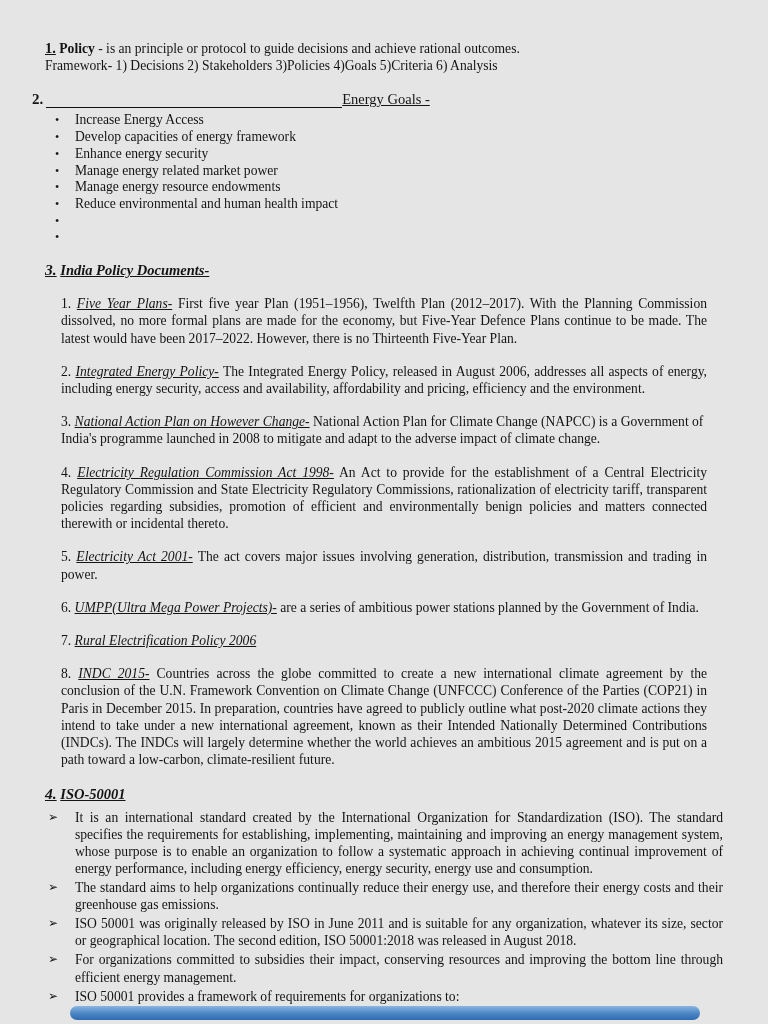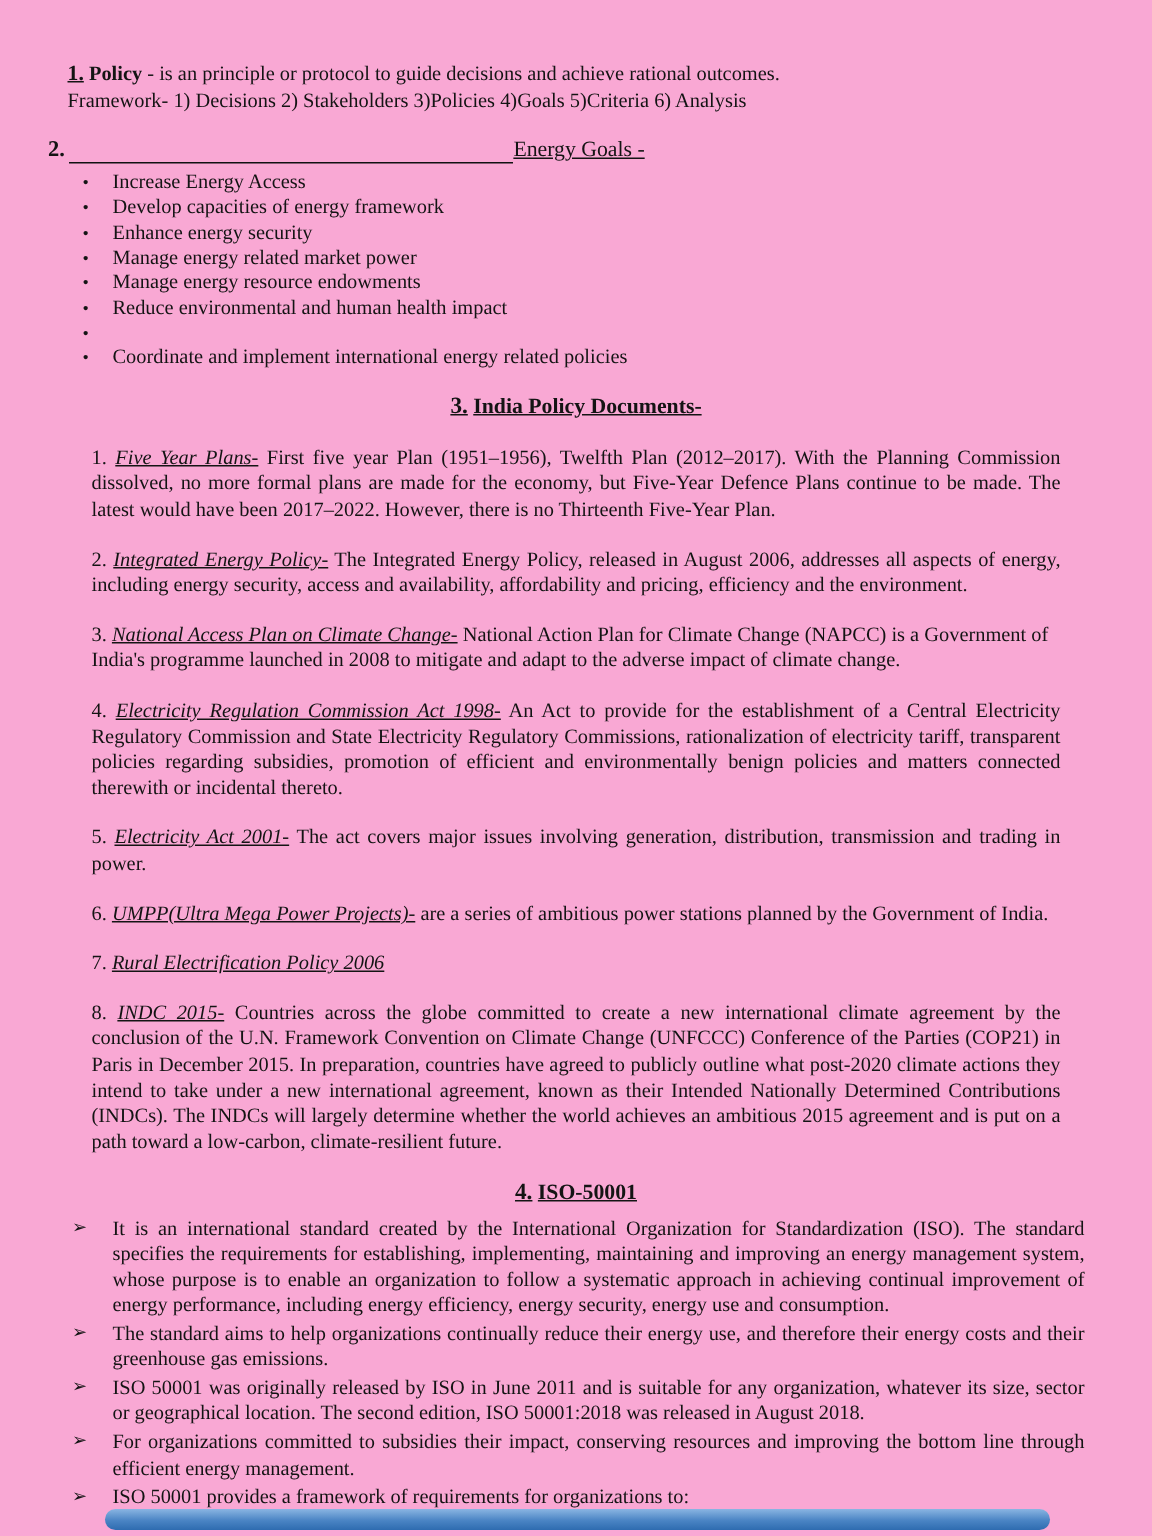--- a/index.html
+++ b/index.html
@@ -1,20 +1,20 @@
 <!DOCTYPE html>
 <html><head>
 <meta charset="utf-8">
 <style>
   html, body { margin: 0; padding: 0; background: #ffffff; }
   .page {
     position: relative;
     width: 768px;
     height: 1024px;
-    background: #f9a8d4;
+    background: #e5e5e5;
     overflow: hidden;
     font-family: "Liberation Serif", serif;
     color: #141414;
     font-size: 13.6px;
     line-height: 17.2px;
   }
   .content { padding: 40px 45px 0 45px; }
 
   
   .s1 { margin: 0 0 0 0; }
@@ -54,24 +54,24 @@
   }
   .goal-bullet {
     width: 20px;
     margin-left: 10px;
     flex: none;
     font-size: 12px;
   }
 
   
   .s3-head, .s4-head {
-    text-align: center;
     font-weight: bold;
     font-size: 14.5px;
     margin: 15px 0 6px 0;
+    font-style: italic;
   }
   .s3-head .big-num, .s4-head .big-num { font-size: 15.5px; }
   .s3-head .underlined, .s4-head .underlined { text-decoration: underline; }
 
   p.doc-item {
     margin: 16px;
     text-align: justify;
   }
   p.doc-item.no-justify { text-align: left; }
   .doc-name {
@@ -148,29 +148,28 @@
         </li>
       <li>
           <span class="goal-bullet">•</span>
           <span>Reduce environmental and human health impact</span>
         </li>
       <li>
           <span class="goal-bullet">•</span>
         </li>
       <li>
           <span class="goal-bullet">•</span>
-          <span>Coordinate and implement international energy related policies</span>
         </li>
     </ul>
 
     <div class="s3-head"><span class="big-num underlined">3.</span> <span class="underlined">India Policy Documents-</span></div>
 
     <p class="doc-item"><span>1.</span> <span class="doc-name">Five Year Plans-</span> <span>First five year Plan (1951–1956), Twelfth Plan (2012–2017). With the Planning Commission dissolved, no more formal plans are made for the economy, but Five-Year Defence Plans continue to be made. The latest would have been 2017–2022. However, there is no Thirteenth Five-Year Plan.</span></p>
     <p class="doc-item"><span>2.</span> <span class="doc-name">Integrated Energy Policy-</span> <span>The Integrated Energy Policy, released in August 2006, addresses all aspects of energy, including energy security, access and availability, affordability and pricing, efficiency and the environment.</span></p>
-    <p class="doc-item no-justify"><span>3.</span> <span class="doc-name">National Access Plan on Climate Change-</span> <span>National Action Plan for Climate Change (NAPCC) is a Government of India's programme launched in 2008 to mitigate and adapt to the adverse impact of climate change.</span></p>
+    <p class="doc-item no-justify"><span>3.</span> <span class="doc-name">National Action Plan on However Change-</span> <span>National Action Plan for Climate Change (NAPCC) is a Government of India's programme launched in 2008 to mitigate and adapt to the adverse impact of climate change.</span></p>
     <p class="doc-item"><span>4.</span> <span class="doc-name">Electricity Regulation Commission Act 1998-</span> <span>An Act to provide for the establishment of a Central Electricity Regulatory Commission and State Electricity Regulatory Commissions, rationalization of electricity tariff, transparent policies regarding subsidies, promotion of efficient and environmentally benign policies and matters connected therewith or incidental thereto.</span></p>
     <p class="doc-item"><span>5.</span> <span class="doc-name">Electricity Act 2001-</span> <span>The act covers major issues involving generation, distribution, transmission and trading in power.</span></p>
     <p class="doc-item"><span>6.</span> <span class="doc-name">UMPP(Ultra Mega Power Projects)-</span> <span>are a series of ambitious power stations planned by the Government of India.</span></p>
     <p class="doc-item"><span>7.</span> <span class="doc-name">Rural Electrification Policy 2006</span></p>
     <p class="doc-item"><span>8.</span> <span class="doc-name">INDC 2015-</span> <span>Countries across the globe committed to create a new international climate agreement by the conclusion of the U.N. Framework Convention on Climate Change (UNFCCC) Conference of the Parties (COP21) in Paris in December 2015. In preparation, countries have agreed to publicly outline what post-2020 climate actions they intend to take under a new international agreement, known as their Intended Nationally Determined Contributions (INDCs). The INDCs will largely determine whether the world achieves an ambitious 2015 agreement and is put on a path toward a low-carbon, climate-resilient future.</span></p>
 
     <div class="s4-head"><span class="big-num underlined">4.</span> <span class="underlined">ISO-50001</span></div>
 
     <ul class="iso">
       <li>

